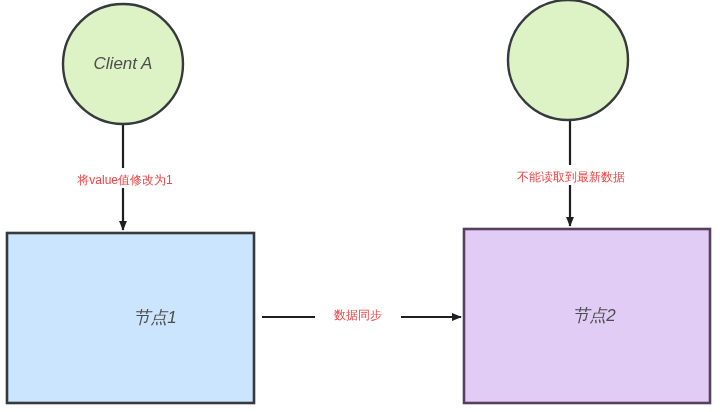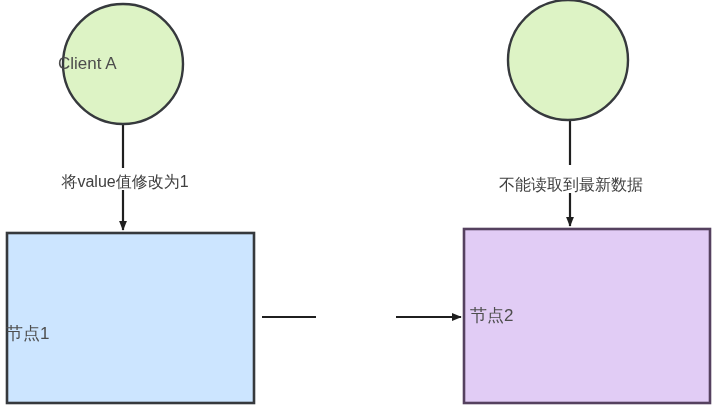--- a/index.html
+++ b/index.html
@@ -24,39 +24,41 @@
     left: 0;
     width: 720px;
     height: 412px;
   }
   .node-label {
     position: absolute;
     color: #4d4d4d;
     font-size: 17px;
     line-height: 1;
     white-space: nowrap;
+    text-align: center;
     pointer-events: none;
+    font-style: italic;
   }
   .edge-label {
     position: absolute;
-    color: #404040;
-    font-size: 16px;
+    color: #ef4444;
+    font-size: 12px;
     line-height: 1;
     white-space: nowrap;
     text-align: center;
     background: #ffffff;
     padding: 0 2px;
   }
   .lbl-client-a { left: 58px;  top: 55px;  width: 130px; }
   .lbl-client-b { left: 504px; top: 51px;  width: 130px; }
-  .lbl-node-1   { left: 6px;   top: 325px; width: 298px; }
+  .lbl-node-1   { left: 6px;   top: 309px; width: 298px; }
   .lbl-node-2   { left: 463px; top: 307px; width: 248px; padding-left: 7px; }
 
   .lbl-write    { left: 25px;  top: 174px; width: 196px; }
-  .lbl-read     { left: 471px; top: 177px; width: 196px; }
+  .lbl-read     { left: 471px; top: 171px; width: 196px; }
   .lbl-sync     { left: 315px; top: 309px; width: 82px;  }
 </style>
 </head>
 <body>
 
 <div id="canvas">
 
   <svg viewBox="0 0 720 412">
     <defs>
       <marker id="arrowhead" markerWidth="10" markerHeight="8" refX="9.2" refY="4" orient="auto" markerUnits="userSpaceOnUse">
@@ -92,14 +94,15 @@
 
 
   <div class="node-label lbl-node-1">节点1</div>
 
   <div class="node-label lbl-node-2">节点2</div>
 
   <div class="edge-label lbl-write">将value值修改为1</div>
 
   <div class="edge-label lbl-read">不能读取到最新数据</div>
 
+  <div class="edge-label lbl-sync">数据同步</div>
 
 </div>
 
 </body></html>

